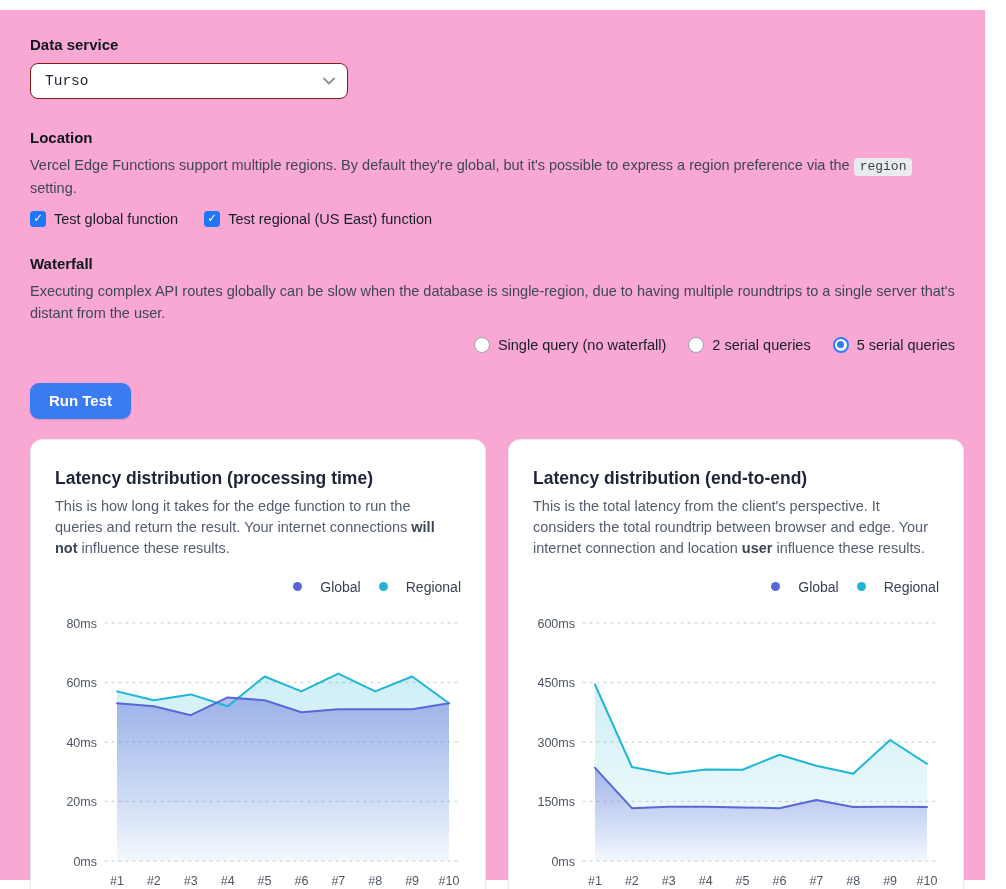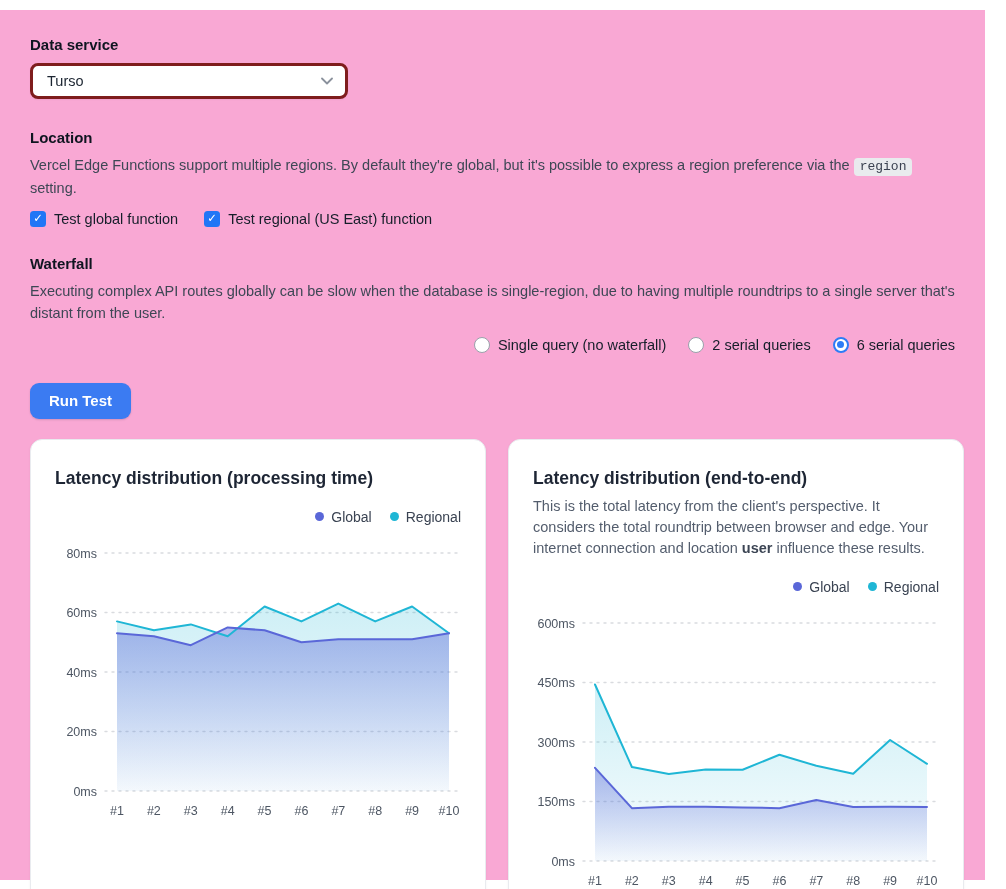--- a/index.html
+++ b/index.html
@@ -3,23 +3,23 @@
 <meta charset="utf-8">
 <style>
   * { box-sizing: border-box; }
   html,body { margin:0; padding:0; background:#ffffff; width:1006px; height:889px;
     font-family:"Liberation Sans","DejaVu Sans",sans-serif; color:#141c28; }
   .panel { position:absolute; top:10px; left:0; width:985px; height:870px;
     background:#f9a8d4; padding:26px 30px 0 30px; }
   .section-title { font-size:15px; font-weight:700; color:#0f1520; margin:0; }
   
   .select { margin-top:10px; width:318px; height:36px; background:#fff;
-    border:3px solid #7f1d1d; border-radius:8px; display:flex; align-items:center;
+    border:1px solid #7f1d1d; border-radius:8px; display:flex; align-items:center;
     justify-content:space-between; padding:0 12px 0 14px; cursor:pointer;
-    box-shadow:0 1px 2px rgba(16,24,40,.04); }
+    box-shadow:0 1px 2px rgba(16,24,40,.04);font-family:Liberation Mono, monospace; }
   .select-value { font-size:14.5px; color:#1b2430; }
   .chev { width:12px; height:8px; }
   
   .desc { font-size:14.5px; line-height:1.55; color:#3e4755; margin:8px 0 0 0; max-width:948px; }
   .code-chip { font-family:"Liberation Mono","DejaVu Sans Mono",monospace; font-size:13px;
     background:#e9ebee; border-radius:4px; padding:1px 6px 2px; color:#3a4150; }
   
   .check-row { display:flex; align-items:center; gap:26px; margin-top:11px; }
   .check-item { display:flex; align-items:center; gap:8px; cursor:pointer; }
   .checkbox { width:16px; height:16px; border-radius:3.5px; background:#2176f6;
@@ -40,21 +40,21 @@
     padding:9px 19px 10px; cursor:pointer; box-shadow:0 1px 2px rgba(16,24,40,.15);text-align:right; }
   
   .cards { display:flex; gap:22px; margin-top:20px; }
   .card { width:456px; height:486px; background:#fff; border:1px solid #e9ebef;
     border-radius:12px; padding:24px; box-shadow:0 1px 3px rgba(16,24,40,.05); }
   .card-title { font-size:17.5px; font-weight:700; color:#1d2534; margin:4px 0 7px; }
   .card-desc { font-size:14.5px; line-height:1.45; color:#535d6d; margin:0; max-width:398px; }
   .card-desc b { color:#3c4554; }
   .legend { display:flex; justify-content:flex-end; align-items:center; gap:18px;
     margin-top:20px; font-size:14px; color:#3a4352; }
-  .legend-item { display:flex; align-items:center; gap:7px; }
+  .legend-item { display:flex; align-items:center; gap:18px; }
   .legend-dot { width:9px; height:9px; border-radius:50%; }
   .chart { width:410px; height:296px; margin-top:8px; display:block; }
 </style>
 </head>
 <body>
 
 <div class="panel">
 
   <div class="section-title">Data service</div>
 
@@ -90,30 +90,31 @@
     <label class="radio-item">
       <span class="radio"></span>
       <span class="ctrl-label">Single query (no waterfall)</span>
     </label>
     <label class="radio-item">
       <span class="radio"></span>
       <span class="ctrl-label">2 serial queries</span>
     </label>
     <label class="radio-item">
       <span class="radio checked"></span>
-      <span class="ctrl-label">6 serial queries</span>
+      <span class="ctrl-label">5 serial queries</span>
     </label>
   </div>
 
   <button class="run-btn">Run Test</button>
 
   <div class="cards">
 
     <div class="card">
       <div class="card-title">Latency distribution (processing time)</div>
+      <p class="card-desc"><span>This is how long it takes for the edge function to run the queries and return the result. Your internet connections </span><b>will not</b><span> influence these results.</span></p>
       <div class="legend">
         <span class="legend-item">
           <span class="legend-dot" style="background: rgb(90, 103, 216);"></span>
           <span>Global</span>
         </span>
         <span class="legend-item">
           <span class="legend-dot" style="background: rgb(31, 182, 213);"></span>
           <span>Regional</span>
         </span>
       </div>

